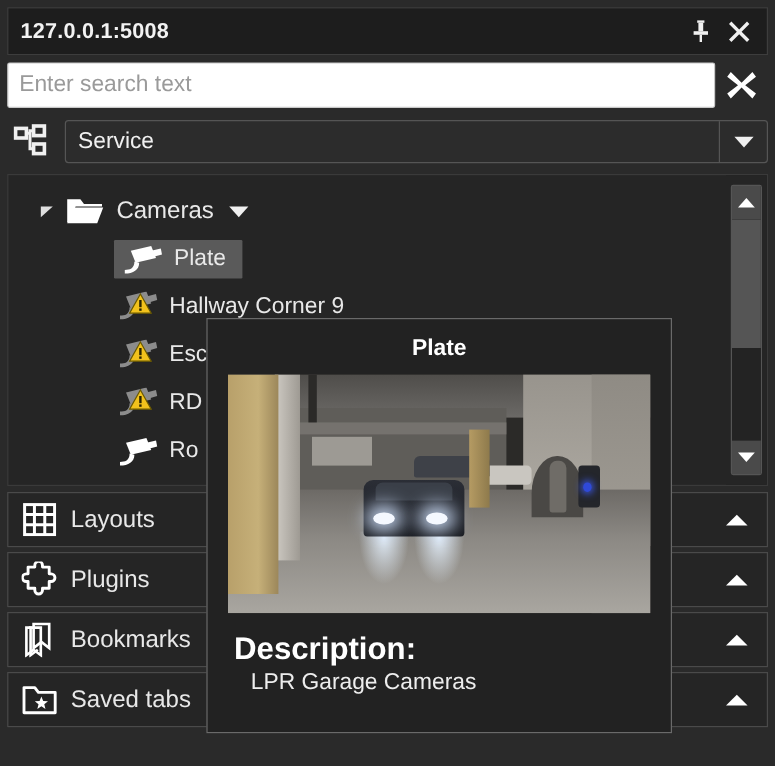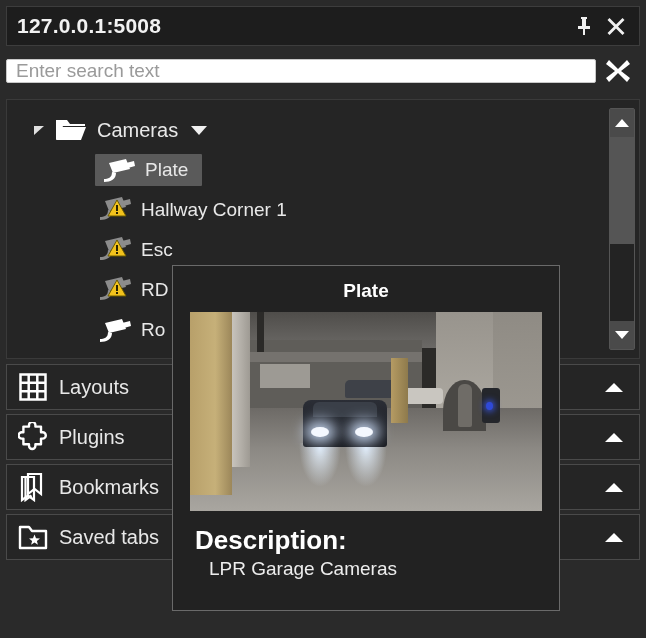--- a/index.html
+++ b/index.html
@@ -19,35 +19,35 @@
   
   .titlebar {
     position: relative;
     height: 40px;
     background: #1d1d1d;
     border: 1px solid #3d3d3d;
     display: flex; align-items: center;
     padding: 0 6px 0 10px;
   }
   .title-text {
-    color: #f2f2f2; font-size: 21px; font-weight: bold;
+    color: #f2f2f2; font-size: 18px; font-weight: bold;
     letter-spacing: .2px; flex: 1;
   }
   .title-btns { display: flex; align-items: center; gap: 10px; padding-right: 6px; }
   .title-btn { width: 22px; height: 24px; display: flex; align-items: center; justify-content: center; cursor: pointer; }
   .title-btn svg { display: block; }
 
   
   .searchrow {
     height: 44px; display: flex; align-items: center; gap: 0;
     margin-top: 3px;
   }
   .search-input {
     flex: 1;
-    height: 24px;
+    height: 38px;
     background: #ffffff;
     border: 1px solid #c8c8c8;
     border-radius: 2px;
     font-size: 19px;
     font-family: "Liberation Sans", sans-serif;
     color: #701a75;
     padding: 0 9px;
     outline: none;
   }
   .search-input::placeholder { color: #9a9a9a; }
@@ -267,20 +267,38 @@
 
   <div class="searchrow">
     <input class="search-input" type="text" placeholder="Enter search text" value="" style="">
     <div class="search-clear">
       <svg width="26" height="26" viewBox="0 0 26 26">
         <path d="M4 2 L13 11 L22 2 L25 6 L16 13 L25 20 L22 24 L13 15 L4 24 L1 20 L10 13 L1 6 Z" fill="#ffffff"></path>
       </svg>
     </div>
   </div>
 
+  <div class="servicerow">
+    <div class="svc-icon">
+      <svg width="30" height="30" viewBox="0 0 30 30">
+        <rect x="2" y="4" width="9" height="8" fill="none" stroke="#f0f0f0" stroke-width="3"></rect>
+        <rect x="17" y="2" width="9" height="8" fill="none" stroke="#f0f0f0" stroke-width="3"></rect>
+        <rect x="17" y="17" width="9" height="8" fill="none" stroke="#f0f0f0" stroke-width="3"></rect>
+        <path d="M11 8 H14 V6 H17 M14 8 V21 H17" fill="none" stroke="#f0f0f0" stroke-width="2.5"></path>
+      </svg>
+    </div>
+    <div class="svc-combo">
+      <span class="svc-value">Service</span>
+      <span class="svc-arrowbox">
+        <svg width="18" height="12" viewBox="0 0 18 12">
+          <path d="M1 2 L17 2 L9 11 Z" fill="#f0f0f0"></path>
+        </svg>
+      </span>
+    </div>
+  </div>
 
   <div class="treewrap">
     <div class="tree">
 
       <div class="tree-row">
         <span class="tree-expander">
           <svg width="14" height="14" viewBox="0 0 14 14">
             <path d="M1 3 L11 3 L1 12 Z" fill="#e0e0e0"></path>
           </svg>
         </span>
@@ -319,21 +337,21 @@
             <path d="M10 13 C10 19 6 20 2 20 L2 23 C9 23 14 20 14 14 Z" fill="#8c8c8c"></path>
           </svg>
           <span class="warn-badge">
             <svg width="20" height="18" viewBox="0 0 20 18">
               <path d="M10 1 L19 17 L1 17 Z" fill="#f2c21c" stroke="#6b5a00" stroke-width="1"></path>
               <rect x="9" y="6" width="2" height="6" fill="#2a2300"></rect>
               <rect x="9" y="13" width="2" height="2" fill="#2a2300"></rect>
             </svg>
           </span>
         </span>
-        <span class="tree-label">Hallway Corner 1</span>
+        <span class="tree-label">Hallway Corner 9</span>
       </div>
 
       <div class="tree-row child">
         <span class="tree-icon">
           <svg width="34" height="26" viewBox="0 0 34 26">
             <path d="M7 4 L24 0 L28 10 L11 14 Z" fill="#8c8c8c"></path>
             <path d="M24 4 L32 2 L33 7 L26 9 Z" fill="#8c8c8c"></path>
             <path d="M10 13 C10 19 6 20 2 20 L2 23 C9 23 14 20 14 14 Z" fill="#8c8c8c"></path>
           </svg>
           <span class="warn-badge">

